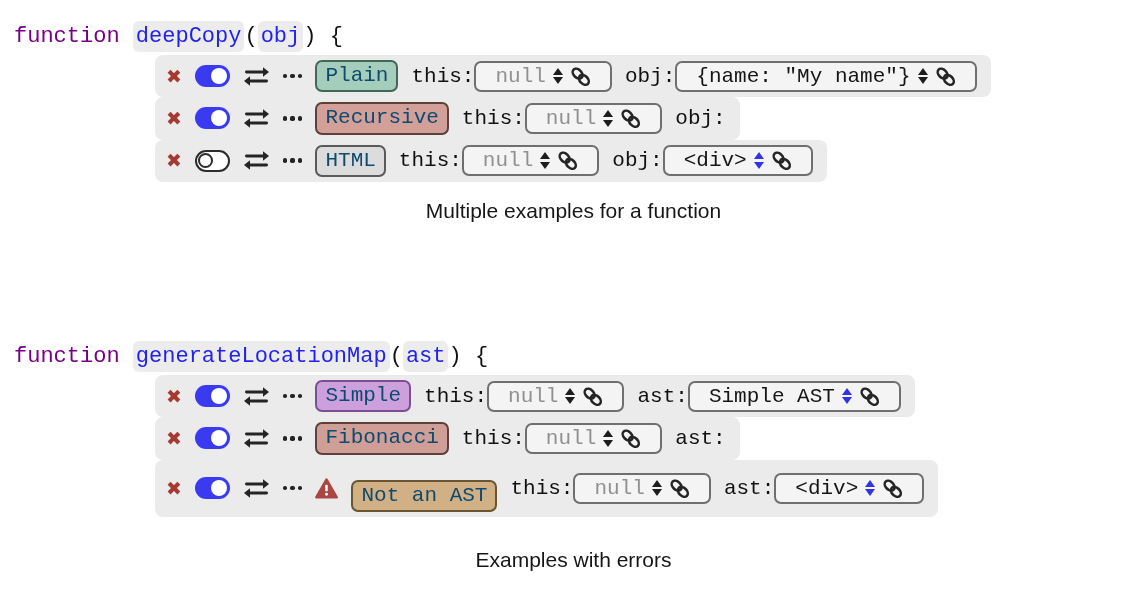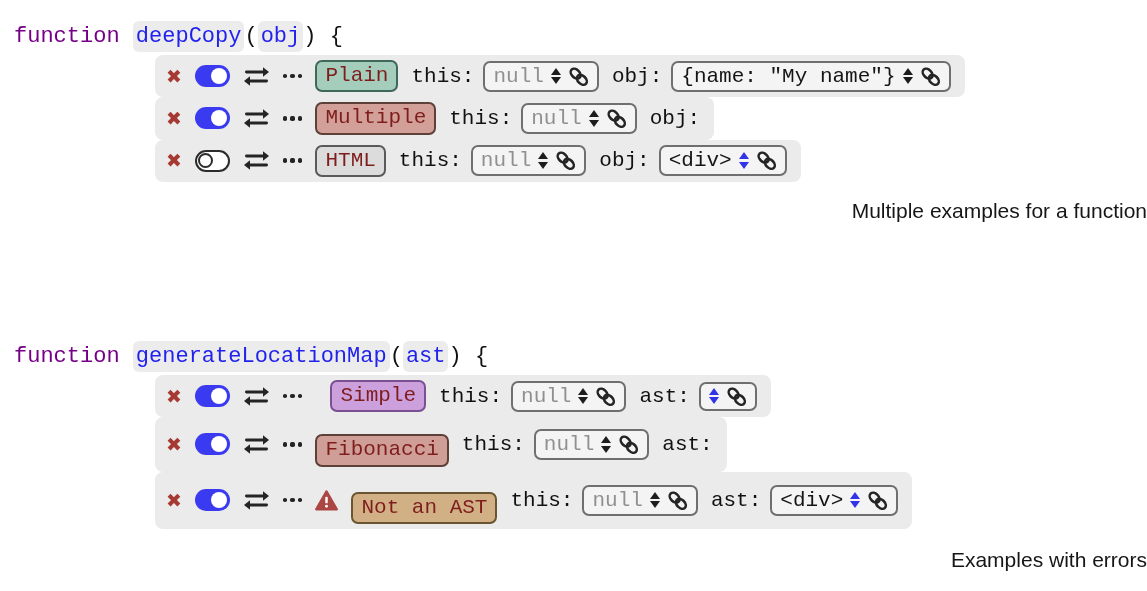--- a/index.html
+++ b/index.html
@@ -25,34 +25,34 @@
   .toggle.off{background:#fff;border:2.5px solid #2c2c2c;}
   .toggle.off .knob{right:auto;left:1px;top:1px;width:15px;height:15px;border:2.5px solid #2c2c2c;}
 
   .swap,.warn,.chain{display:flex;align-items:center;}
   .swap svg,.warn svg,.chain svg{display:block;}
   .swap,.dots,.chain,.stepper{cursor:pointer;}
 
   .dots{display:flex;align-items:center;gap:3px;}
   .dot{width:4.5px;height:4.5px;border-radius:1.8px;background:#242424;}
 
-  .badge{border:2.5px solid #555;border-radius:7px;padding:1px 8px;color:#7f1d1d;line-height:1.25;cursor:pointer;}
-
-  .field{display:flex;align-items:center;gap:9px;}
+  .badge{border:2.5px solid #555;border-radius:7px;padding:1px 8px;color:#0c4a6e;line-height:1.25;cursor:pointer;}
+
+  .field{display:flex;align-items:center;}
   .flabel{color:#111;}
   .valbox{display:flex;align-items:center;gap:7px;border:2px solid #6f6f6f;border-radius:7px;
-          padding:2px 8px;background:#f4f4f4;}
+          padding:2px 19px;background:#f4f4f4;}
   .val{color:#151515;white-space:pre;}
   .val.muted{color:#909090;}
 
   .stepper{display:flex;flex-direction:column;gap:2.5px;}
   .tri-up{width:0;height:0;border-left:5.5px solid transparent;border-right:5.5px solid transparent;border-bottom:7px solid currentColor;}
   .tri-down{width:0;height:0;border-left:5.5px solid transparent;border-right:5.5px solid transparent;border-top:7px solid currentColor;}
 
-  .caption{position:absolute;left:0;width:100%;text-align:right;
+  .caption{position:absolute;left:0;width:100%;text-align:center;
            font-family:"Liberation Sans",sans-serif;font-size:21px;color:#161616;}
 </style>
 </head>
 <body>
 
 <div class="canvas">
 
   <section class="block" style="top:22px">
     <div class="sig"><span class="kw">function</span><span class="punct"> </span><span class="fname hl">deepCopy</span><span class="punct">(</span><span class="param hl">obj</span><span class="punct">) {</span></div>
     <div class="rows">
@@ -127,21 +127,21 @@
                 <rect x="6" y="13.6" width="19" height="2.8" rx="1.4"></rect>
                 <path d="M7 10.2 L1 15 L7 19.8 Z"></path>
               </g>
             </svg>
           </span>
           <span class="dots">
             <span class="dot"></span>
             <span class="dot"></span>
             <span class="dot"></span>
           </span>
-          <span class="badge" style="background: rgb(210, 160, 153); border-color: rgb(93, 64, 55);">Multiple</span>
+          <span class="badge" style="background: rgb(210, 160, 153); border-color: rgb(93, 64, 55);">Recursive</span>
           <span class="field">
             <span class="flabel">this:</span>
             <span class="valbox">
               <span class="val muted">null</span>
               <span class="stepper" style="color: rgb(29, 29, 29);">
                 <span class="tri-up"></span>
                 <span class="tri-down"></span>
               </span>
               <span class="chain">
                 <svg width="21" height="21" viewBox="0 0 22 22">
@@ -236,21 +236,21 @@
                 <rect x="6" y="13.6" width="19" height="2.8" rx="1.4"></rect>
                 <path d="M7 10.2 L1 15 L7 19.8 Z"></path>
               </g>
             </svg>
           </span>
           <span class="dots">
             <span class="dot"></span>
             <span class="dot"></span>
             <span class="dot"></span>
           </span>
-          <span class="badge" style="background: rgb(204, 159, 221); border-color: rgb(123, 79, 146); margin-left: 15px;">Simple</span>
+          <span class="badge" style="background: rgb(204, 159, 221); border-color: rgb(123, 79, 146);">Simple</span>
           <span class="field">
             <span class="flabel">this:</span>
             <span class="valbox">
               <span class="val muted">null</span>
               <span class="stepper" style="color: rgb(29, 29, 29);">
                 <span class="tri-up"></span>
                 <span class="tri-down"></span>
               </span>
               <span class="chain">
                 <svg width="21" height="21" viewBox="0 0 22 22">
@@ -258,20 +258,21 @@
                     <ellipse cx="8" cy="8" rx="6" ry="4.2" transform="rotate(45 8 8)"></ellipse>
                     <ellipse cx="14.5" cy="14.5" rx="6" ry="4.2" transform="rotate(45 14.5 14.5)"></ellipse>
                   </g>
                 </svg>
               </span>
             </span>
           </span>
           <span class="field">
             <span class="flabel">ast:</span>
             <span class="valbox">
+              <span class="val">Simple AST</span>
               <span class="stepper" style="color: rgb(50, 50, 232);">
                 <span class="tri-up"></span>
                 <span class="tri-down"></span>
               </span>
               <span class="chain">
                 <svg width="21" height="21" viewBox="0 0 22 22">
                   <g fill="none" stroke="#242424" stroke-width="2.7">
                     <ellipse cx="8" cy="8" rx="6" ry="4.2" transform="rotate(45 8 8)"></ellipse>
                     <ellipse cx="14.5" cy="14.5" rx="6" ry="4.2" transform="rotate(45 14.5 14.5)"></ellipse>
                   </g>
@@ -293,21 +294,21 @@
                 <rect x="6" y="13.6" width="19" height="2.8" rx="1.4"></rect>
                 <path d="M7 10.2 L1 15 L7 19.8 Z"></path>
               </g>
             </svg>
           </span>
           <span class="dots">
             <span class="dot"></span>
             <span class="dot"></span>
             <span class="dot"></span>
           </span>
-          <span class="badge" style="background: rgb(207, 158, 151); border-color: rgb(93, 64, 55); margin-top: 12px;">Fibonacci</span>
+          <span class="badge" style="background: rgb(207, 158, 151); border-color: rgb(93, 64, 55);">Fibonacci</span>
           <span class="field">
             <span class="flabel">this:</span>
             <span class="valbox">
               <span class="val muted">null</span>
               <span class="stepper" style="color: rgb(29, 29, 29);">
                 <span class="tri-up"></span>
                 <span class="tri-down"></span>
               </span>
               <span class="chain">
                 <svg width="21" height="21" viewBox="0 0 22 22">

